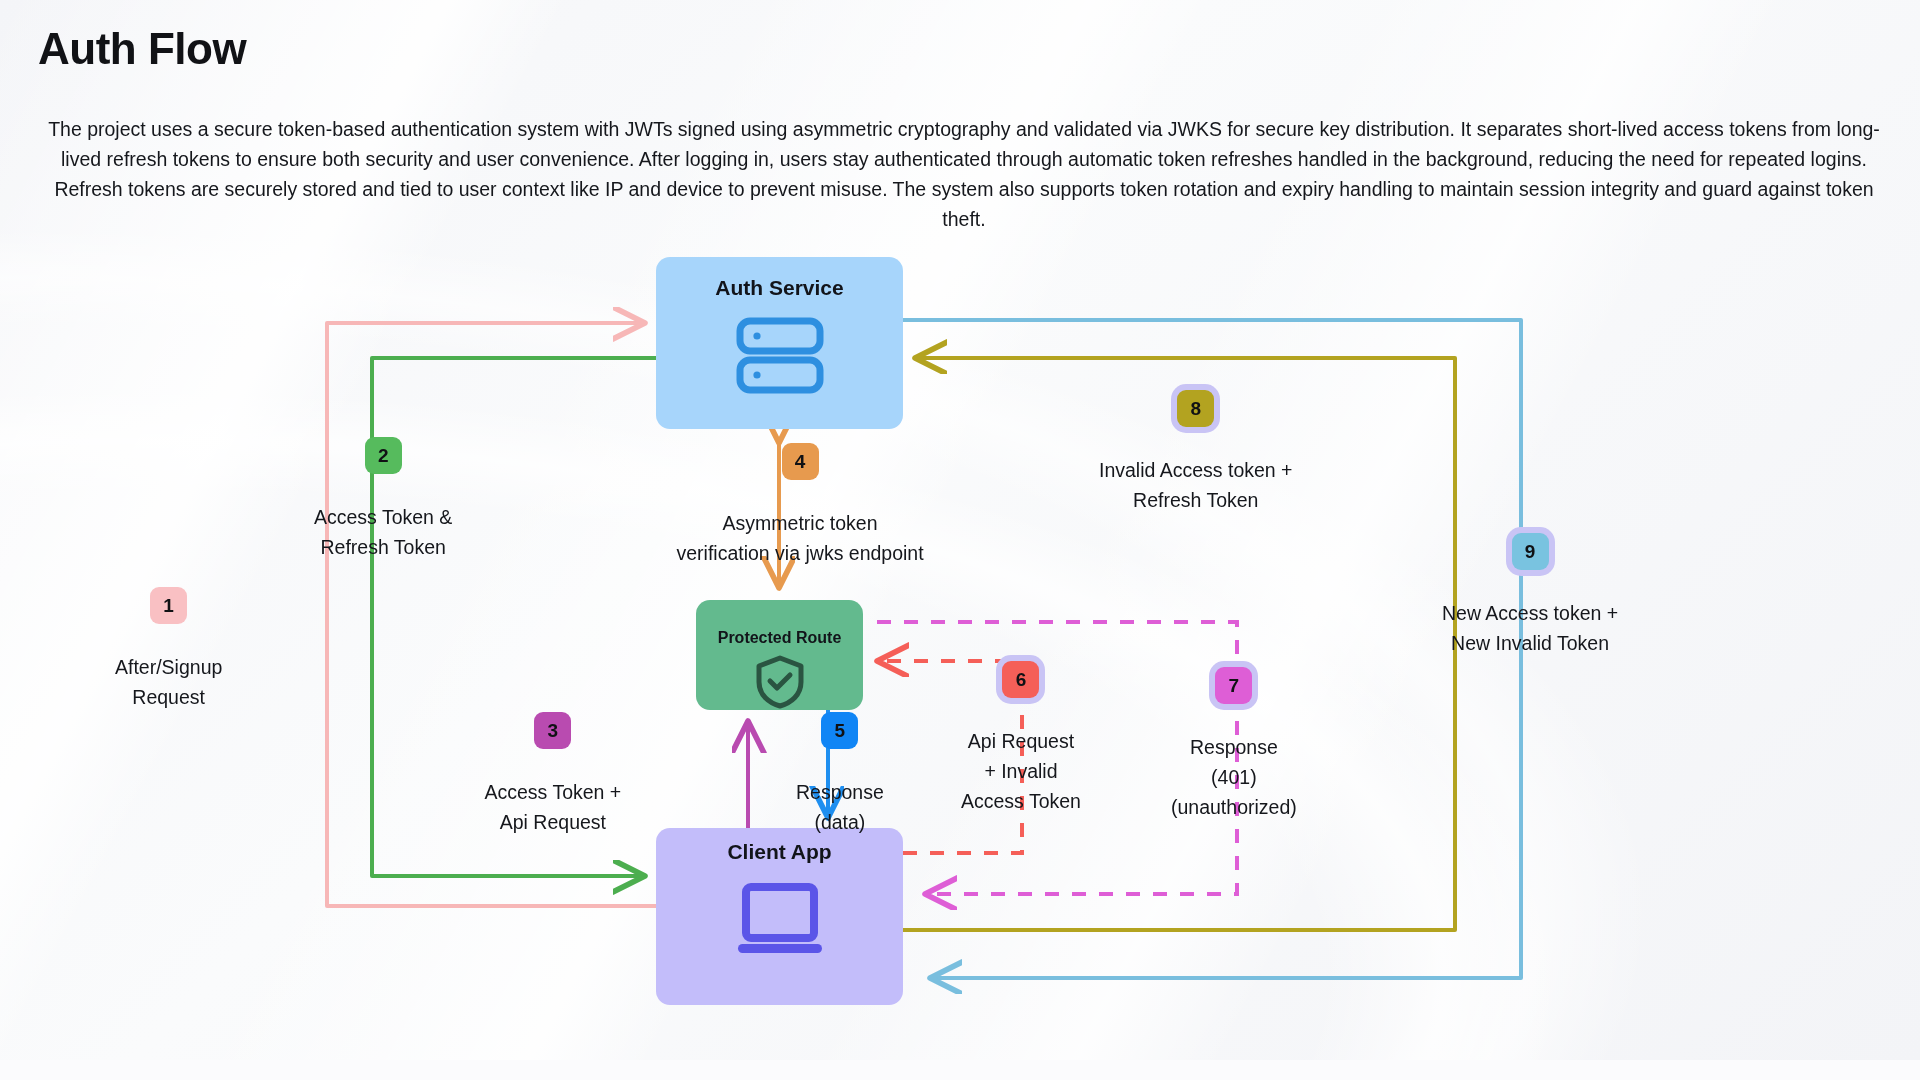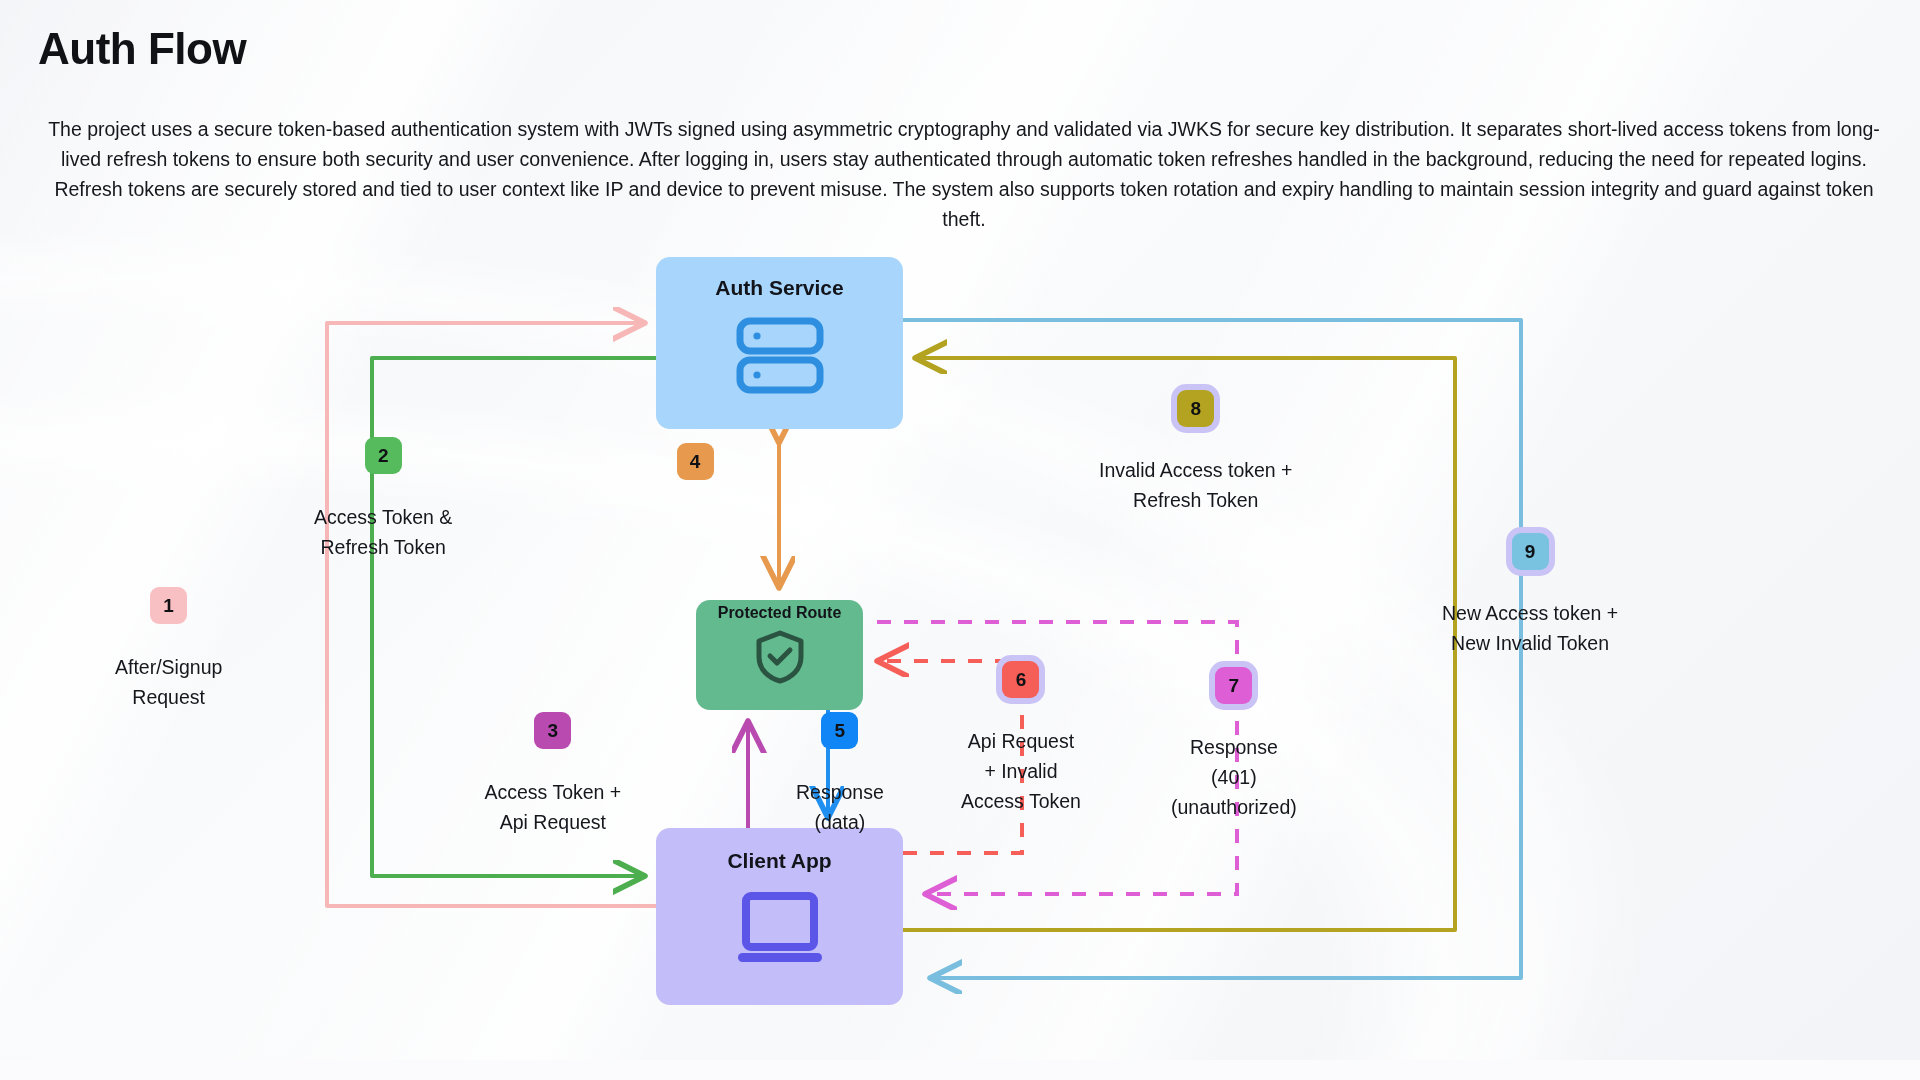--- a/index.html
+++ b/index.html
@@ -72,30 +72,30 @@
     width: 247px; height: 172px;
     background: #a7d5fb;
     padding-top: 19px;
   }
   #node-auth-service .node-icon { margin-top: 16px; }
 
   #node-protected-route {
     left: 696px; top: 600px;
     width: 167px; height: 110px;
     background: #63ba8e;
-    padding-top: 4px;
+    padding-top: 29px;
   }
   #node-protected-route .node-title { font-size: 16px; }
   #node-protected-route .node-icon { margin-top: 8px; }
 
   #node-client-app {
     left: 656px; top: 828px;
     width: 247px; height: 177px;
     background: #c3bdfa;
-    padding-top: 21px;
+    padding-top: 12px;
   }
   #node-client-app .node-icon { margin-top: 18px; }
 
   
   .step {
     position: absolute;
     display: flex;
     flex-direction: column;
     align-items: center;
     z-index: 5;
@@ -236,20 +236,22 @@
   </div>
 
   <div class="step" id="step-3" style="margin-left: -68.5px;">
     <div class="badge" style="background:#b94bb0">3</div>
     <div class="step-text">Access Token +
 Api Request</div>
   </div>
 
   <div class="step" id="step-4" style="margin-left: -123.5px;">
     <div class="badge" style="background:#e79a4e">4</div>
+    <div class="step-text">Asymmetric token
+verification via jwks endpoint</div>
   </div>
 
   <div class="step" id="step-5" style="margin-left: -44px;">
     <div class="badge" style="background:#1085f5">5</div>
     <div class="step-text">Response
 (data)</div>
   </div>
 
   <div class="step" id="step-6" style="margin-left: -60px;">
     <div class="badge ring" style="background:#f55f58">6</div>

